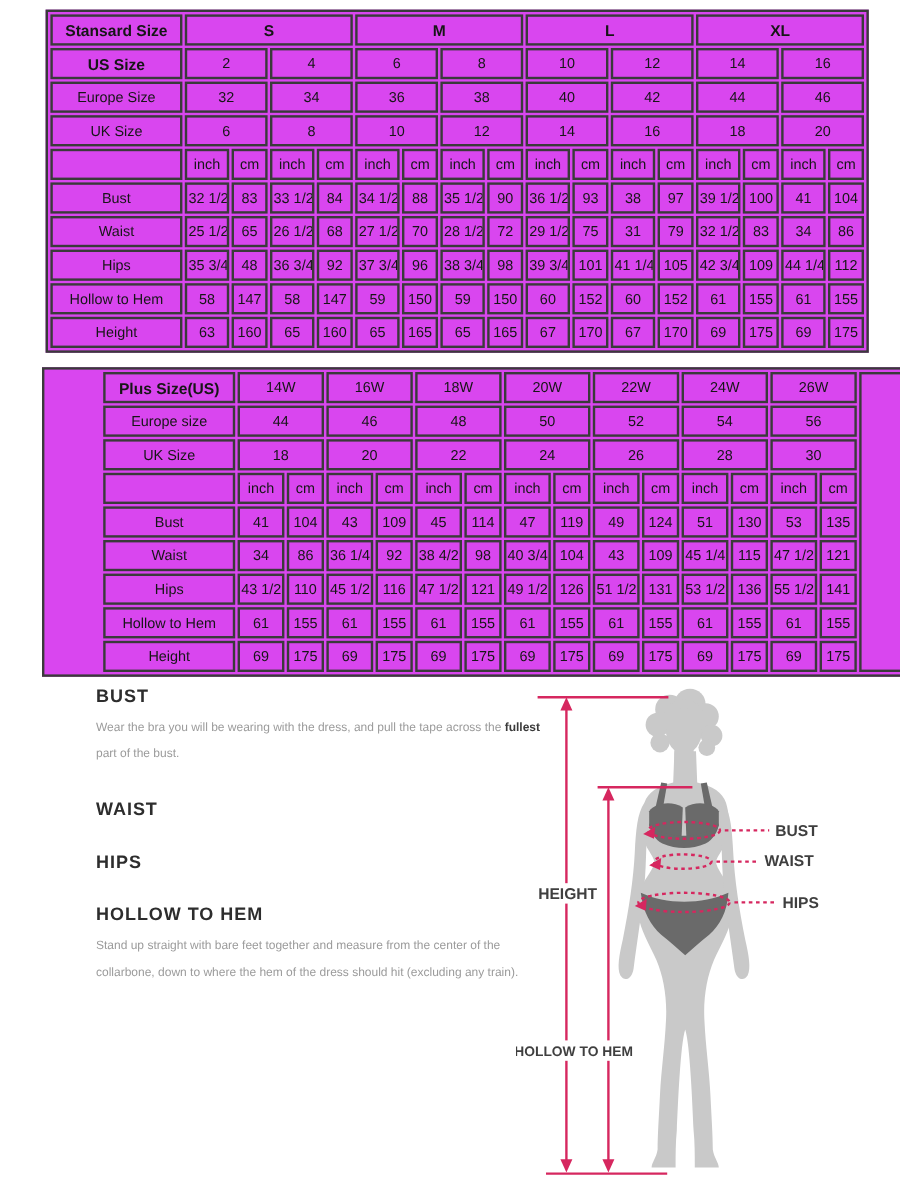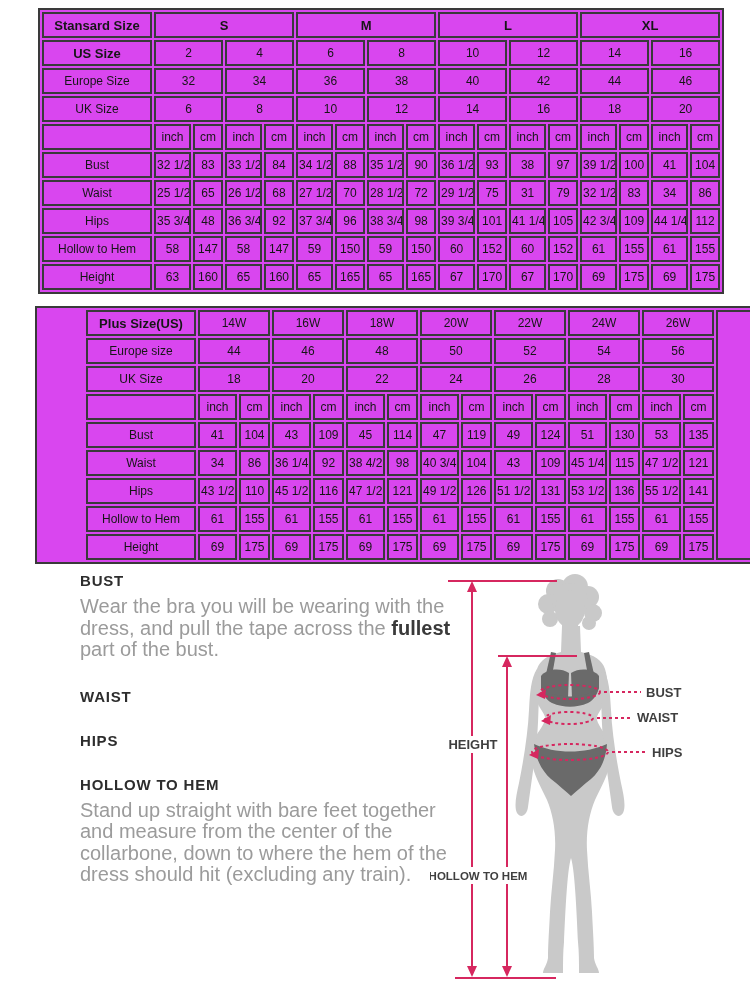--- a/index.html
+++ b/index.html
@@ -28,21 +28,21 @@
   table.tbl .b{font-weight:700;font-size:13px;}
   #t-standard{left:38px;top:8px;width:686px;}
   #t-plus{left:35px;top:306px;width:684px;padding-left:47px;}
   #sections{position:absolute;left:80px;top:572px;width:385px;}
   .section{margin:0 0 27px 0;}
   .section h3{
     margin:0 0 7px 0;font-size:15px;font-weight:700;color:#2d2d2d;
     letter-spacing:0.8px;
   }
   .section p{
-    margin:0;width:372px;font-size:20px;line-height:21.5px;color:#9b9b9b;
+    margin:0;width:372px;font-size:10px;line-height:21.5px;color:#9b9b9b;
   }
   .section p strong{color:#3a3a3a;font-weight:700;}
   #figure{position:absolute;left:430px;top:570px;width:320px;height:430px;}
   .diagram-label{font-size:13px;font-weight:700;fill:#3f3f3f;}
 </style>
 </head>
 <body>
 
 <table class="tbl" id="t-standard">
     <colgroup>

